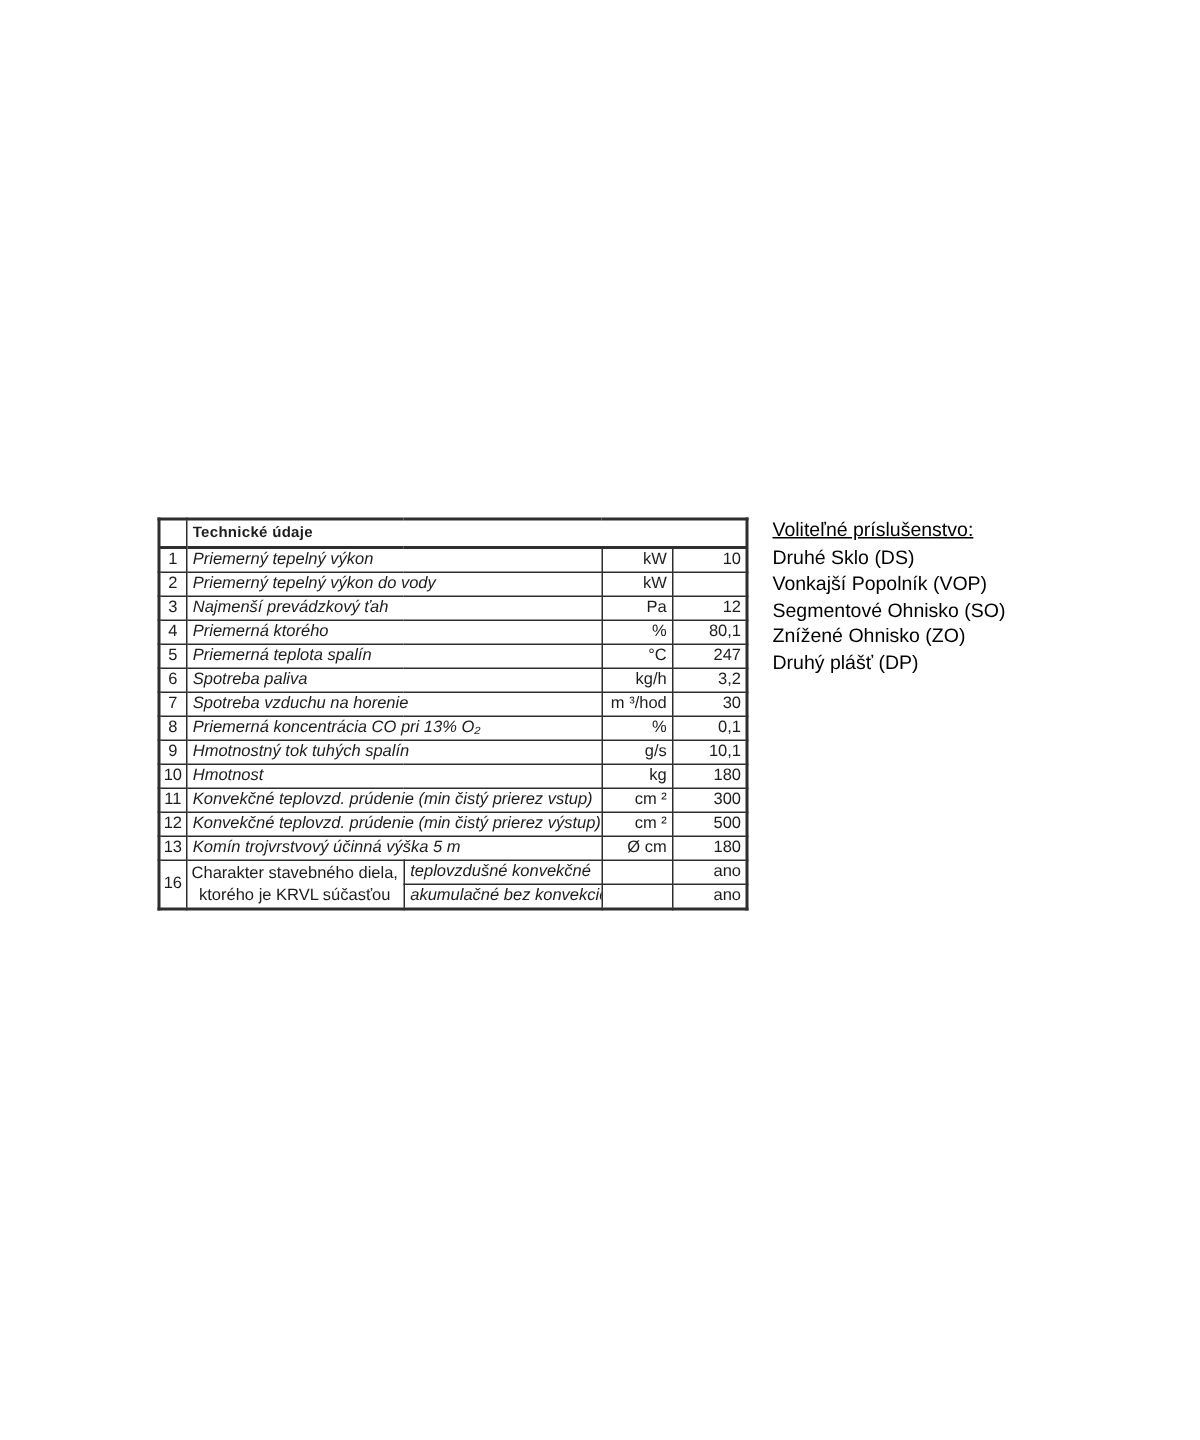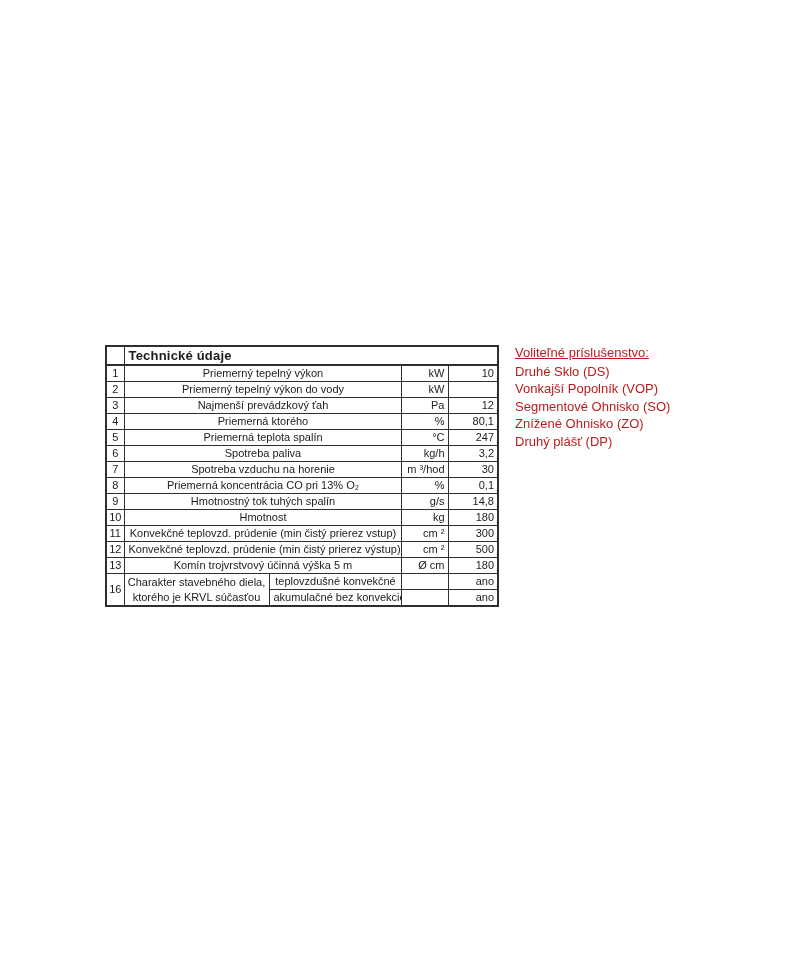--- a/index.html
+++ b/index.html
@@ -33,50 +33,51 @@
     vertical-align: middle;
     overflow: hidden;
     white-space: nowrap;
   }
   .tech-table tr.header-row td {
     border-bottom: 2px solid #2e2e2e;
     height: 17px;
   }
   td.title-cell {
     font-weight: bold;
-    font-size: 13px;
+    font-size: 10px;
     padding-left: 4px;
     letter-spacing: 0.2px;
   }
   td.num-cell {
     text-align: center;
     padding: 0 1px;
   }
   td.label-cell {
-    text-align: center;
+    text-align: left;
     padding-left: 4px;
+    font-style: italic;
   }
   td.unit-cell,
   td.value-cell {
     text-align: right;
   }
   td.merged-label-cell {
     text-align: center;
     white-space: normal;
     line-height: 15px;
     padding: 0 2px;
     margin-top: 20px;
   }
   .accessories {
     position: absolute;
     left: 515px;
     top: 344px;
     font-size: 13px;
     line-height: 17.5px;
-    color: #b91c1c;
+    color: #000000;
   }
   .acc-heading {
     text-decoration: underline;
     margin-bottom: 1px;
   }
 </style>
 </head>
 <body>
 
 <table class="tech-table">
@@ -138,21 +139,21 @@
     <tr>
       <td class="num-cell">8</td>
       <td class="label-cell" colspan="2">Priemerná koncentrácia CO pri 13% O₂</td>
       <td class="unit-cell">%</td>
       <td class="value-cell">0,1</td>
     </tr>
     <tr>
       <td class="num-cell">9</td>
       <td class="label-cell" colspan="2">Hmotnostný tok tuhých spalín</td>
       <td class="unit-cell">g/s</td>
-      <td class="value-cell">14,8</td>
+      <td class="value-cell">10,1</td>
     </tr>
     <tr>
       <td class="num-cell">10</td>
       <td class="label-cell" colspan="2">Hmotnost</td>
       <td class="unit-cell">kg</td>
       <td class="value-cell">180</td>
     </tr>
     <tr>
       <td class="num-cell">11</td>
       <td class="label-cell" colspan="2">Konvekčné teplovzd. prúdenie (min čistý prierez vstup)</td>

